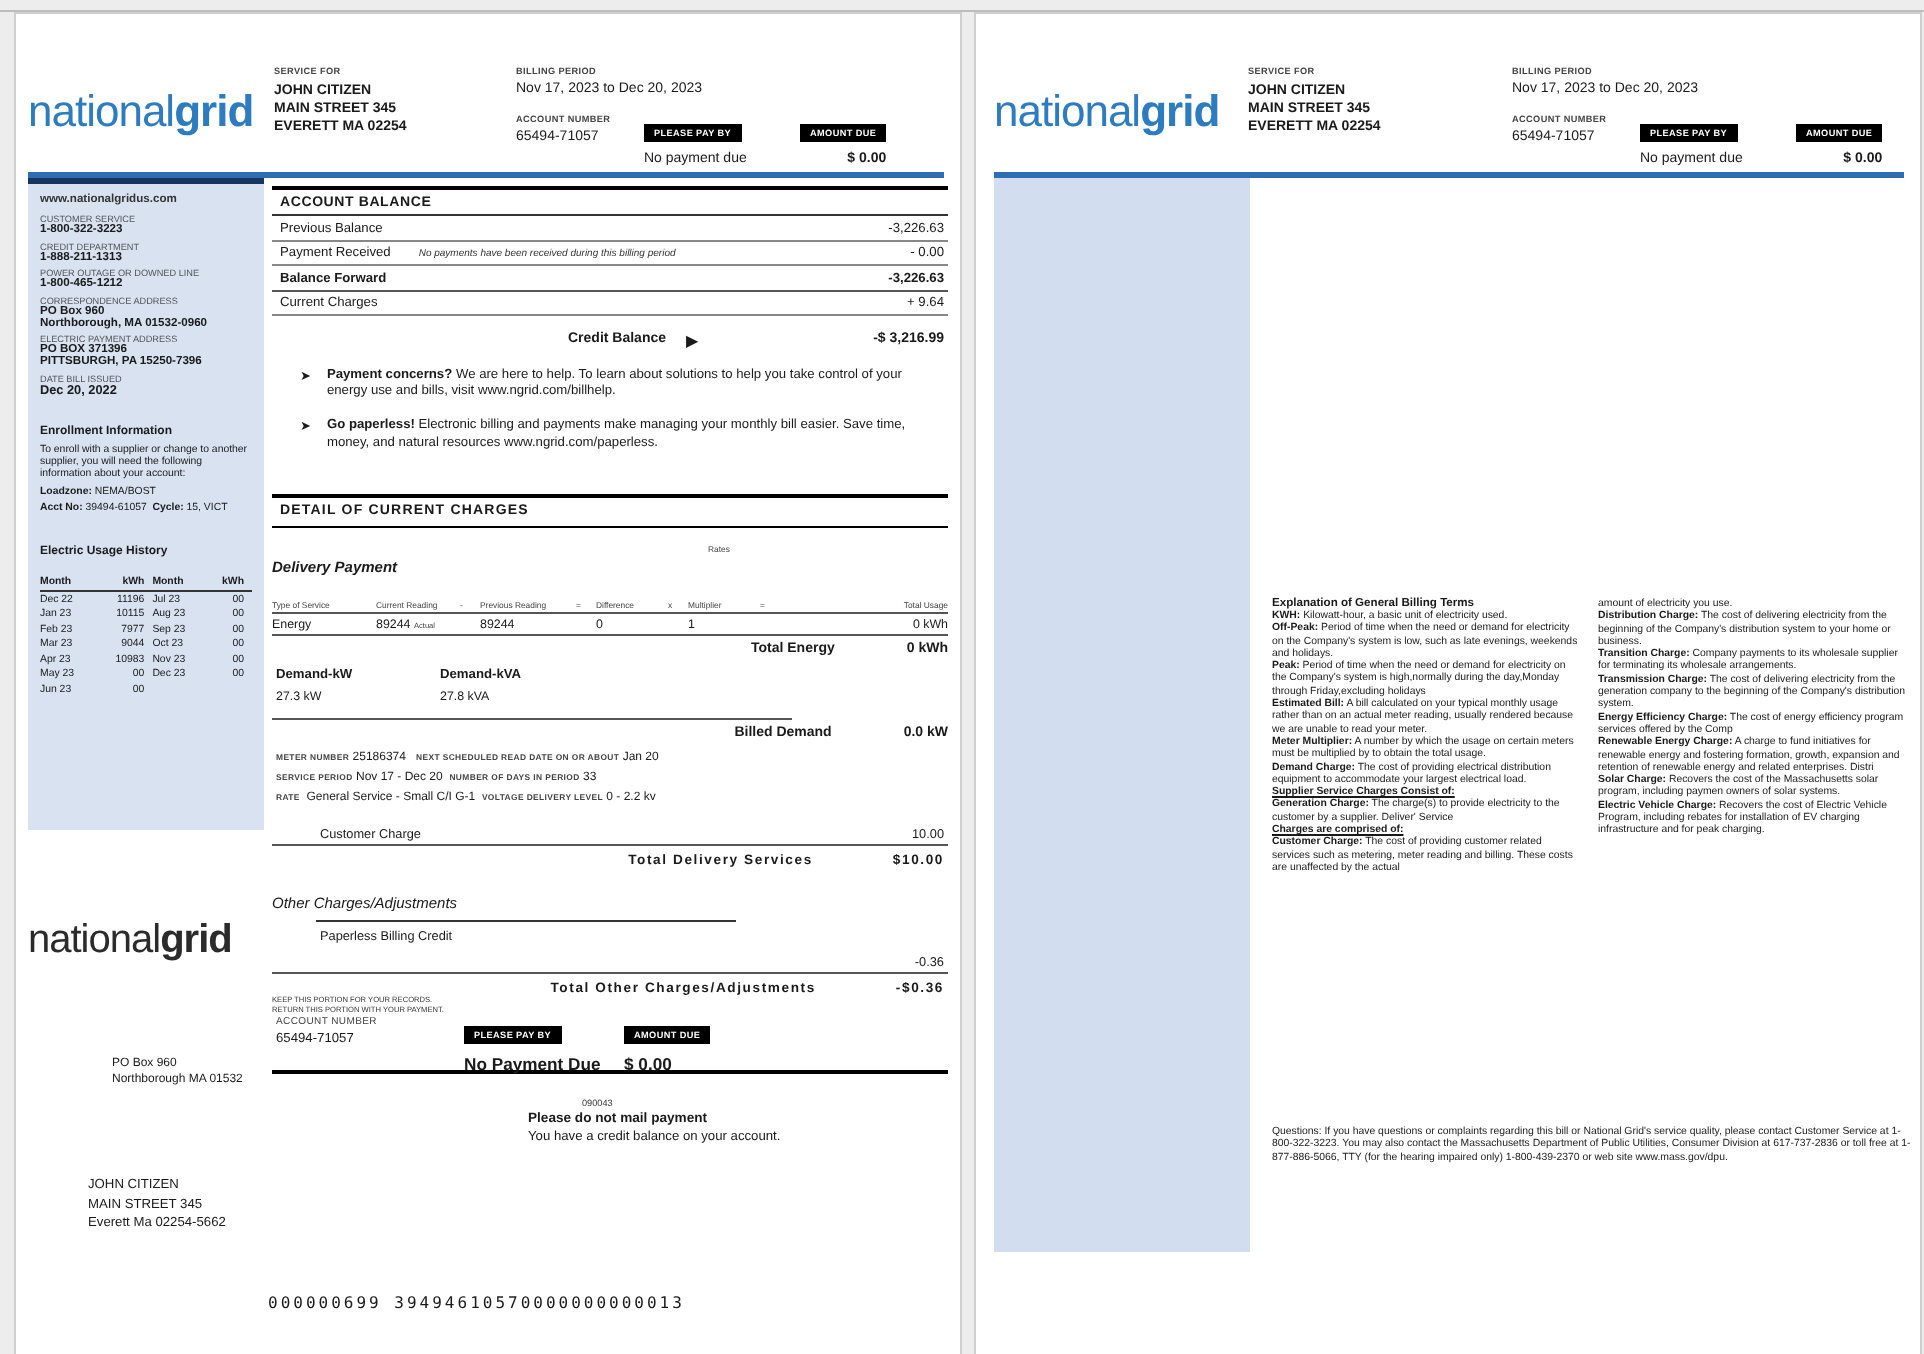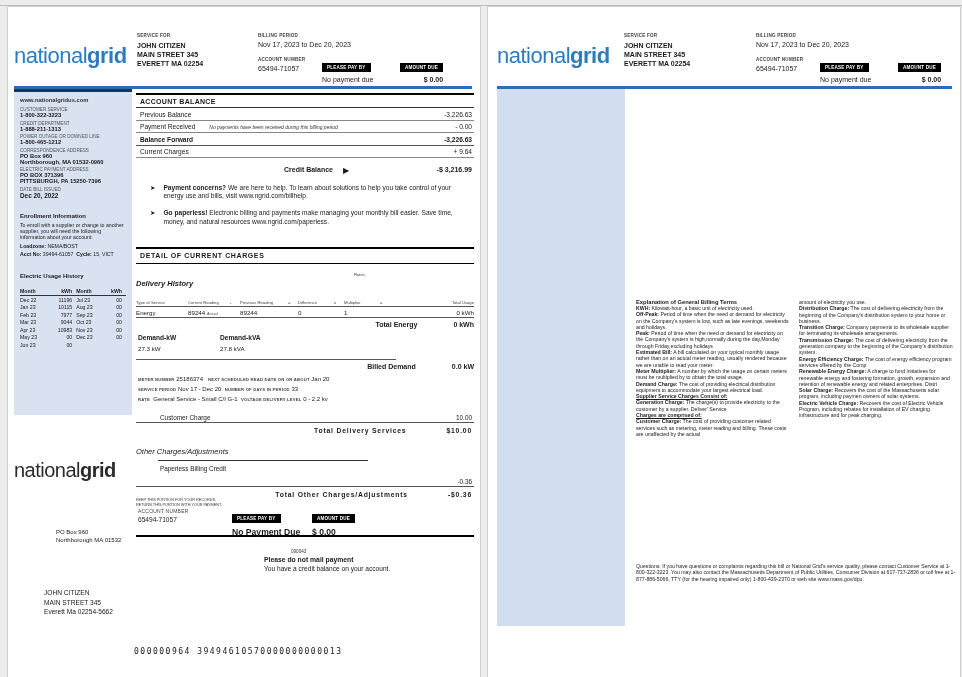--- a/index.html
+++ b/index.html
@@ -276,21 +276,21 @@
         <span class="bi">➤</span>
         <span class="bt"><b>Payment concerns?</b> <span>We are here to help. To learn about solutions to help you take control of your energy use and bills, visit www.ngrid.com/billhelp.</span></span>
       </div>
       <div class="bullet">
         <span class="bi">➤</span>
         <span class="bt"><b>Go paperless!</b> <span>Electronic billing and payments make managing your monthly bill easier. Save time, money, and natural resources  www.ngrid.com/paperless.</span></span>
       </div>
 
       <div class="detail-title">DETAIL OF CURRENT CHARGES</div>
       <div class="rates-note">Rates</div>
-      <div class="ds-title">Delivery History</div>
+      <div class="ds-title">Delivery Payment</div>
 
       <div class="dtable">
         <div class="dt-head">
           <span>Type of Service</span>
           <span>Current Reading</span>
           <span>-</span>
           <span>Previous Reading</span>
           <span>=</span>
           <span>Difference</span>
           <span>x</span>
@@ -382,21 +382,21 @@
         <span class="badge">AMOUNT DUE</span>
         <div class="bigv">$ 0.00</div>
       </div>
     </div>
 
     <div class="code-sm">090043</div>
     <div class="nomail">
       <div class="t">Please do not mail payment</div>
       <div class="x">You have a credit balance on your account.</div>
     </div>
-    <div class="ocr">000000964 39494610570000000000013</div>
+    <div class="ocr">000000699 39494610570000000000013</div>
 
     <div class="logo2"><span>national</span><b>grid</b></div>
     <div class="po">
       <div>PO Box 960</div>
       <div>Northborough MA 01532</div>
     </div>
     <div class="addr3">
       <div>JOHN CITIZEN</div>
       <div>MAIN STREET 345</div>
       <div>Everett Ma 02254-5662</div>

